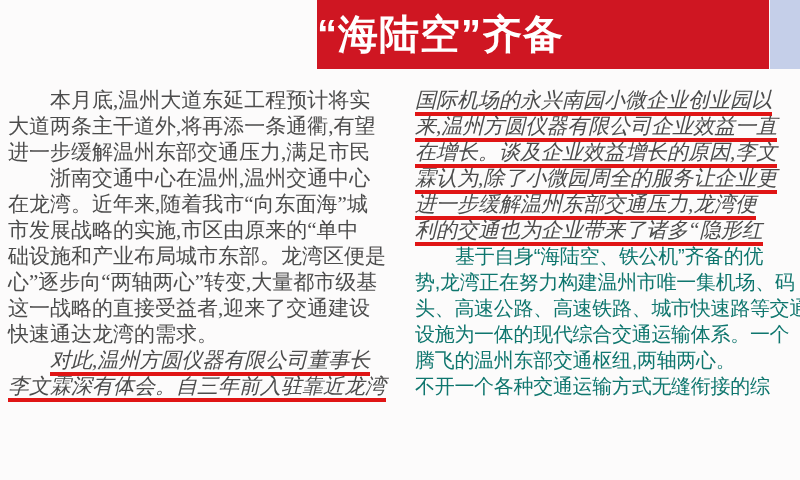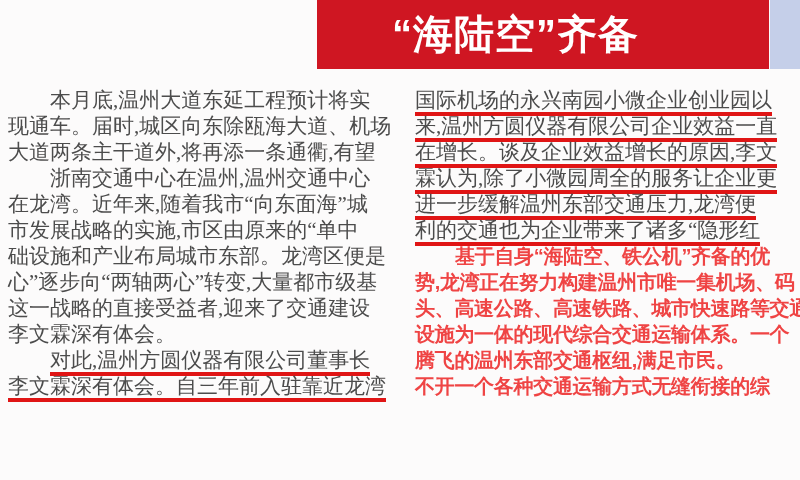--- a/index.html
+++ b/index.html
@@ -14,21 +14,21 @@
     overflow: hidden;
     background: #fcfbfb;
   }
   .banner {
     position: absolute;
     left: 317px; top: 0;
     width: 452px; height: 69px;
     background: var(--banner-bg, #cf1622);
     display: flex;
     align-items: center;
-    justify-content: center;
+    justify-content: flex-start;
     padding-right: 55px;
     box-sizing: border-box;
   }
   .banner-text {
     font-family: "Liberation Sans", sans-serif;
     font-weight: 900;
     font-size: 40px;
     letter-spacing: 1px;
     color: var(--banner-fg, #ffffff);
     white-space: nowrap;
@@ -50,57 +50,58 @@
   .line {
     height: 26px;
     line-height: 26px;
     white-space: nowrap;
   }
   .line.indent { text-indent: 2em; }
   .line.hei {
     font-family: "Liberation Sans", sans-serif;
     font-size: 20px;
     letter-spacing: -0.3px;
-    font-weight: 700;
-    color: #ef4444;
+    font-weight: 400;
+    color: #0f766e;
   }
   .line span { display: inline; }
   .line span.u {
     border-bottom: 4px solid var(--underline, #e01515);
+    font-style: italic;
   }
 </style>
 </head>
 <body>
 
 <div class="page">
   <div class="banner">
     <span class="banner-text">“海陆空”齐备</span>
   </div>
   <div class="blue-block"></div>
   <div class="col col-left">
       <div class="line indent"><span>本月底,温州大道东延工程预计将实</span></div>
-      <div class="line"><span>现通车。届时,城区向东除瓯海大道、机场</span></div>
       <div class="line"><span>大道两条主干道外,将再添一条通衢,有望</span></div>
+      <div class="line"><span>进一步缓解温州东部交通压力,满足市民</span></div>
       <div class="line indent"><span>浙南交通中心在温州,温州交通中心</span></div>
       <div class="line"><span>在龙湾。近年来,随着我市“向东面海”城</span></div>
       <div class="line"><span>市发展战略的实施,市区由原来的“单中</span></div>
       <div class="line"><span>础设施和产业布局城市东部。龙湾区便是</span></div>
       <div class="line"><span>心”逐步向“两轴两心”转变,大量都市级基</span></div>
       <div class="line"><span>这一战略的直接受益者,迎来了交通建设</span></div>
-      <div class="line"><span>李文霖深有体会。</span></div>
+      <div class="line"><span>快速通达龙湾的需求。</span></div>
       <div class="line indent"><span class="u">对此,温州方圆仪器有限公司董事长</span></div>
       <div class="line"><span class="u">李文霖深有体会。自三年前入驻靠近龙湾</span></div>
     </div>
   <div class="col col-right">
       <div class="line"><span class="u">国际机场的永兴南园小微企业创业园以</span></div>
       <div class="line"><span class="u">来,温州方圆仪器有限公司企业效益一直</span></div>
       <div class="line"><span class="u">在增长。谈及企业效益增长的原因,李文</span></div>
       <div class="line"><span class="u">霖认为,除了小微园周全的服务让企业更</span></div>
       <div class="line"><span class="u">进一步缓解温州东部交通压力,龙湾便</span></div>
       <div class="line"><span class="u">利的交通也为企业带来了诸多“隐形红</span></div>
       <div class="line indent hei"><span>基于自身“海陆空、铁公机”齐备的优</span></div>
       <div class="line hei"><span>势,龙湾正在努力构建温州市唯一集机场、码</span></div>
       <div class="line hei"><span>头、高速公路、高速铁路、城市快速路等交通</span></div>
       <div class="line hei"><span>设施为一体的现代综合交通运输体系。一个</span></div>
-      <div class="line hei"><span>腾飞的温州东部交通枢纽,满足市民。</span></div>
+      <div class="line hei"><span>腾飞的温州东部交通枢纽,两轴两心。</span></div>
       <div class="line hei"><span>不开一个各种交通运输方式无缝衔接的综</span></div>
     </div>
 </div>
 
 </body></html>

